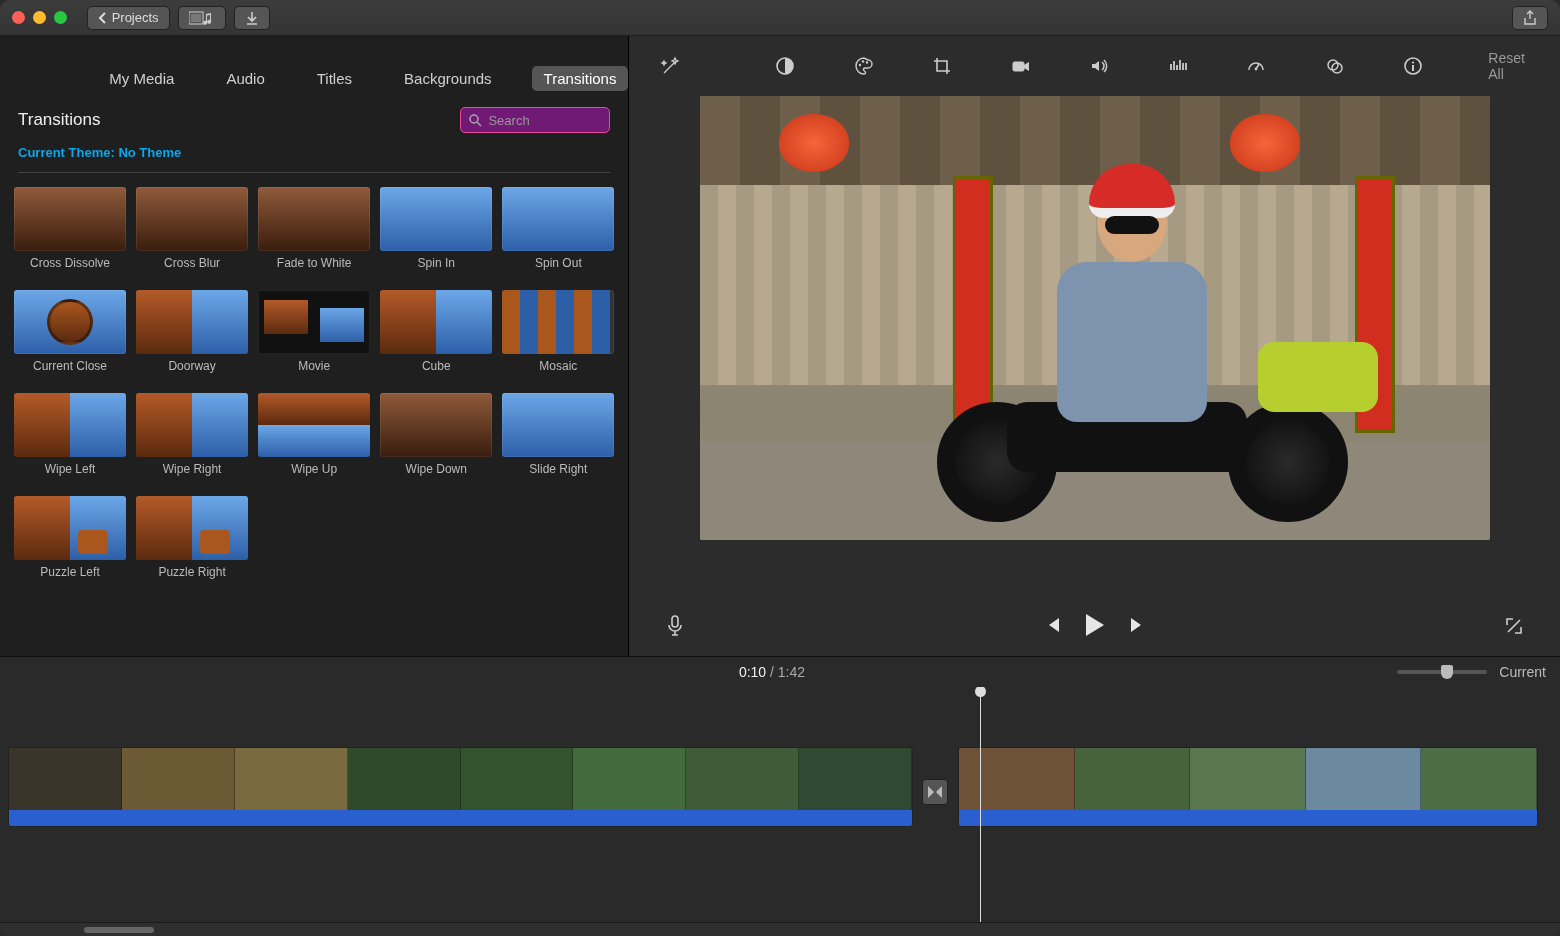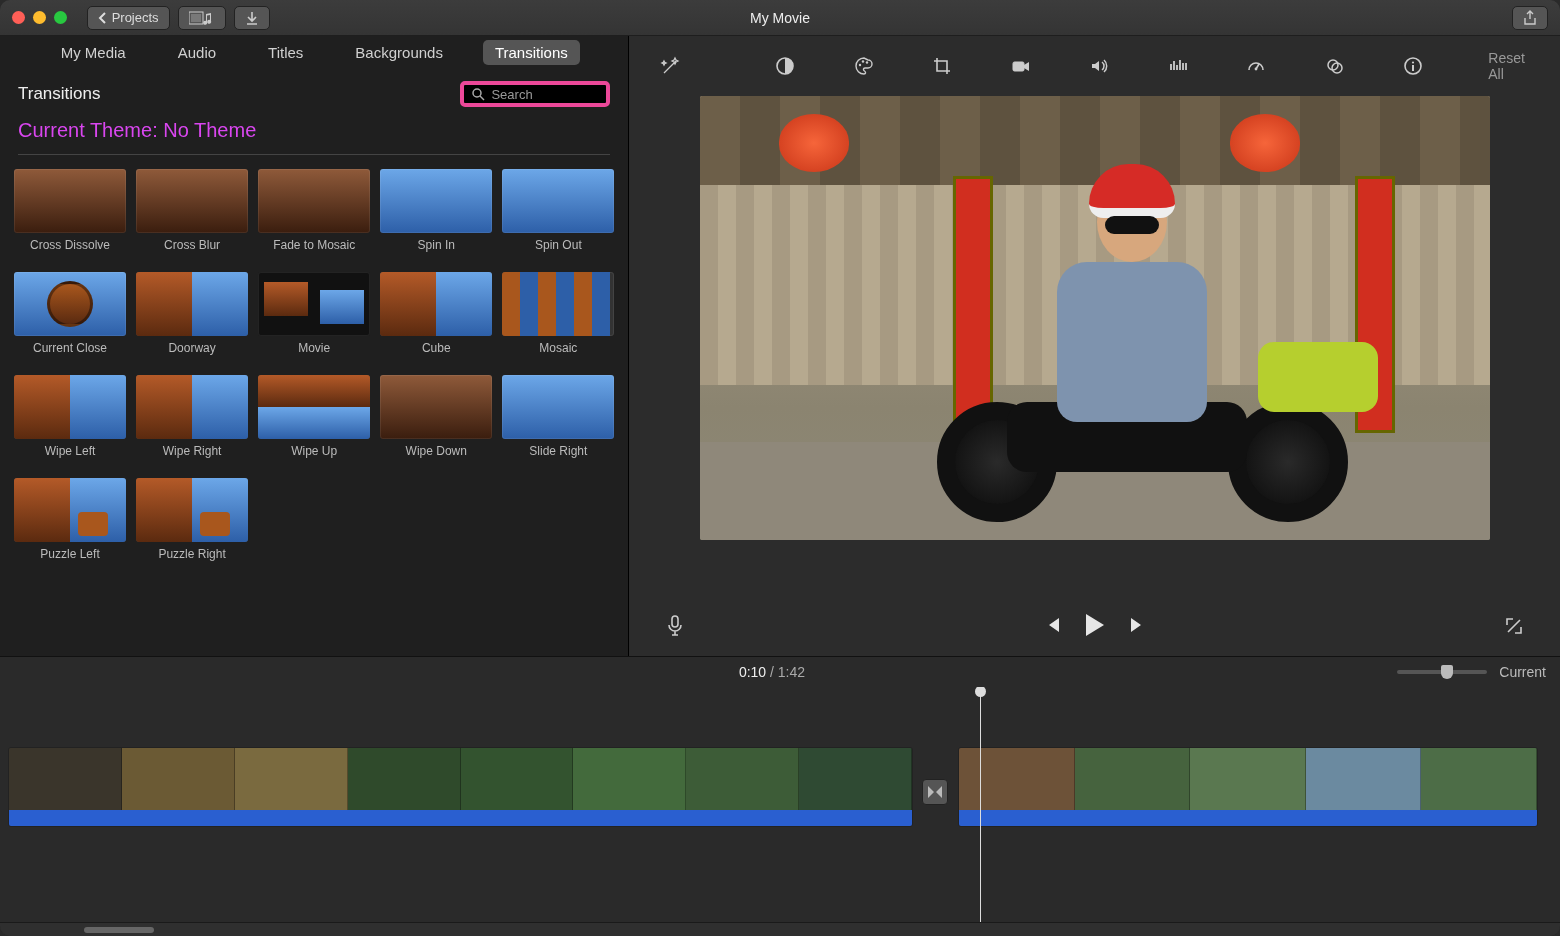--- a/index.html
+++ b/index.html
@@ -9,28 +9,28 @@
   .traffic { display:flex; gap:8px; }
   .tl { width:13px; height:13px; border-radius:50%; }
   .tl.red{background:#ff5f57;} .tl.yellow{background:#febc2e;} .tl.green{background:#28c840;}
   .tb-btn { background:#555; border:1px solid #222; border-radius:5px; height:24px; display:flex; align-items:center; justify-content:center; color:#ddd; font-size:13px; padding:0 10px; margin-left:8px;}
   .tb-btn.back{margin-left:20px;}
   .tb-btn svg{fill:#ddd;}
   .title-center{ position:absolute; left:0; right:0; text-align:center; color:#eee; font-size:14px; pointer-events:none;}
   .share-btn{ margin-left:auto; }
   .main-area{ flex:1; display:flex; min-height:0;}
   .left-panel{ width:680px; background:#1f1f1f; display:flex; flex-direction:column; border-right:1px solid #000;}
-  .tabs-row{ display:flex; justify-content:center; gap:28px; padding:4px 0 8px; }
+  .tabs-row{ display:flex; justify-content:flex-end; gap:28px; padding:30px 0 8px; }
   .tab{ color:#d0d0d0; font-size:15px; padding:4px 12px; border-radius:5px; }
   .tab.active{ background:#555; color:#fff;}
   .section-head{ display:flex; align-items:center; padding:8px 18px 10px; }
   .section-title{ color:#eee; font-size:17px; font-weight:500; flex:1;}
-  .search{ background:#000000; border:4px solid #ec4899; border-radius:5px; height:26px; display:flex; align-items:center; padding:0 8px; color:#999; width:150px;}
+  .search{ background:#701a75; border:1px solid #ec4899; border-radius:5px; height:26px; display:flex; align-items:center; padding:0 8px; color:#999; width:150px;}
   .search svg{margin-right:6px;}
-  .theme-line{ color:#d946ef; font-size:20px; font-weight:400; padding:2px 18px 12px;}
+  .theme-line{ color:#0ea5e9; font-size:13px; font-weight:700; padding:2px 18px 12px;}
   .hr{ height:1px; background:#444; margin:0 18px 14px;}
   .grid{ padding:0 14px 10px; display:grid; grid-template-columns:repeat(5,1fr); gap:6px 10px; overflow:auto;}
   .cell{ display:flex; flex-direction:column; align-items:center;}
   .thumb{ width:112px; height:64px; border-radius:3px; overflow:hidden; background:#333; position:relative; box-shadow:inset 0 0 0 1px rgba(255,255,255,.08);}
   .lbl{ color:#bbb; font-size:12px; margin-top:5px; margin-bottom:14px; text-align:center;}
   .right-panel{ flex:1; background:#2c2c2c; display:flex; flex-direction:column;}
   .rp-toolbar{ height:60px; display:flex; align-items:center; padding:0 20px;gap:36px;}
   .rp-toolbar .spacer{flex:1;}
   .rp-icn{ width:24px; height:24px; margin:0 10px; display:flex; align-items:center; justify-content:center; color:#d6d6d6;}
   .reset{ color:#999; font-size:14px; margin-left:18px;}
@@ -116,21 +116,20 @@
           <rect x="0" y="1" width="14" height="12" fill="none" stroke="#ccc"></rect>
           <rect x="2" y="3" width="10" height="8" fill="#ccc" opacity=".3"></rect>
           <path d="M22 2v8a2 2 0 11-1-1V4l-3 .6V11a2 2 0 11-1-1V3z" fill="#ccc"></path>
         </svg>
     </div>
     <div class="tb-btn">
       <svg width="14" height="14">
           <path d="M7 1v8M3 6l4 4 4-4M2 13h10" stroke="#ccc" stroke-width="1.6" fill="none"></path>
         </svg>
     </div>
-    <div class="title-center">My Movie</div>
     <div class="tb-btn share-btn">
       <svg width="14" height="16">
           <path d="M7 1v8M4 4l3-3 3 3M2 8v6h10V8" stroke="#ccc" stroke-width="1.4" fill="none"></path>
         </svg>
     </div>
   </div>
 
   <div class="main-area">
 
     <div class="left-panel">
@@ -163,21 +162,21 @@
           <div class="cell">
             <div class="thumb trees" style="background: linear-gradient(rgb(143, 90, 58), rgb(58, 29, 14));"><svg width="112" height="64">
                 <rect width="112" height="64" fill="url(#g1)"></rect>
               </svg></div>
             <div class="lbl">Cross Blur</div>
           </div>
           <div class="cell">
             <div class="thumb trees" style="background: linear-gradient(rgb(143, 90, 58), rgb(58, 29, 14));"><svg width="112" height="64">
                 <rect width="112" height="64" fill="url(#g1)"></rect>
               </svg></div>
-            <div class="lbl">Fade to Mosaic</div>
+            <div class="lbl">Fade to White</div>
           </div>
           <div class="cell">
             <div class="thumb sky"></div>
             <div class="lbl">Spin In</div>
           </div>
           <div class="cell">
             <div class="thumb sky"></div>
             <div class="lbl">Spin Out</div>
           </div>
           <div class="cell">

